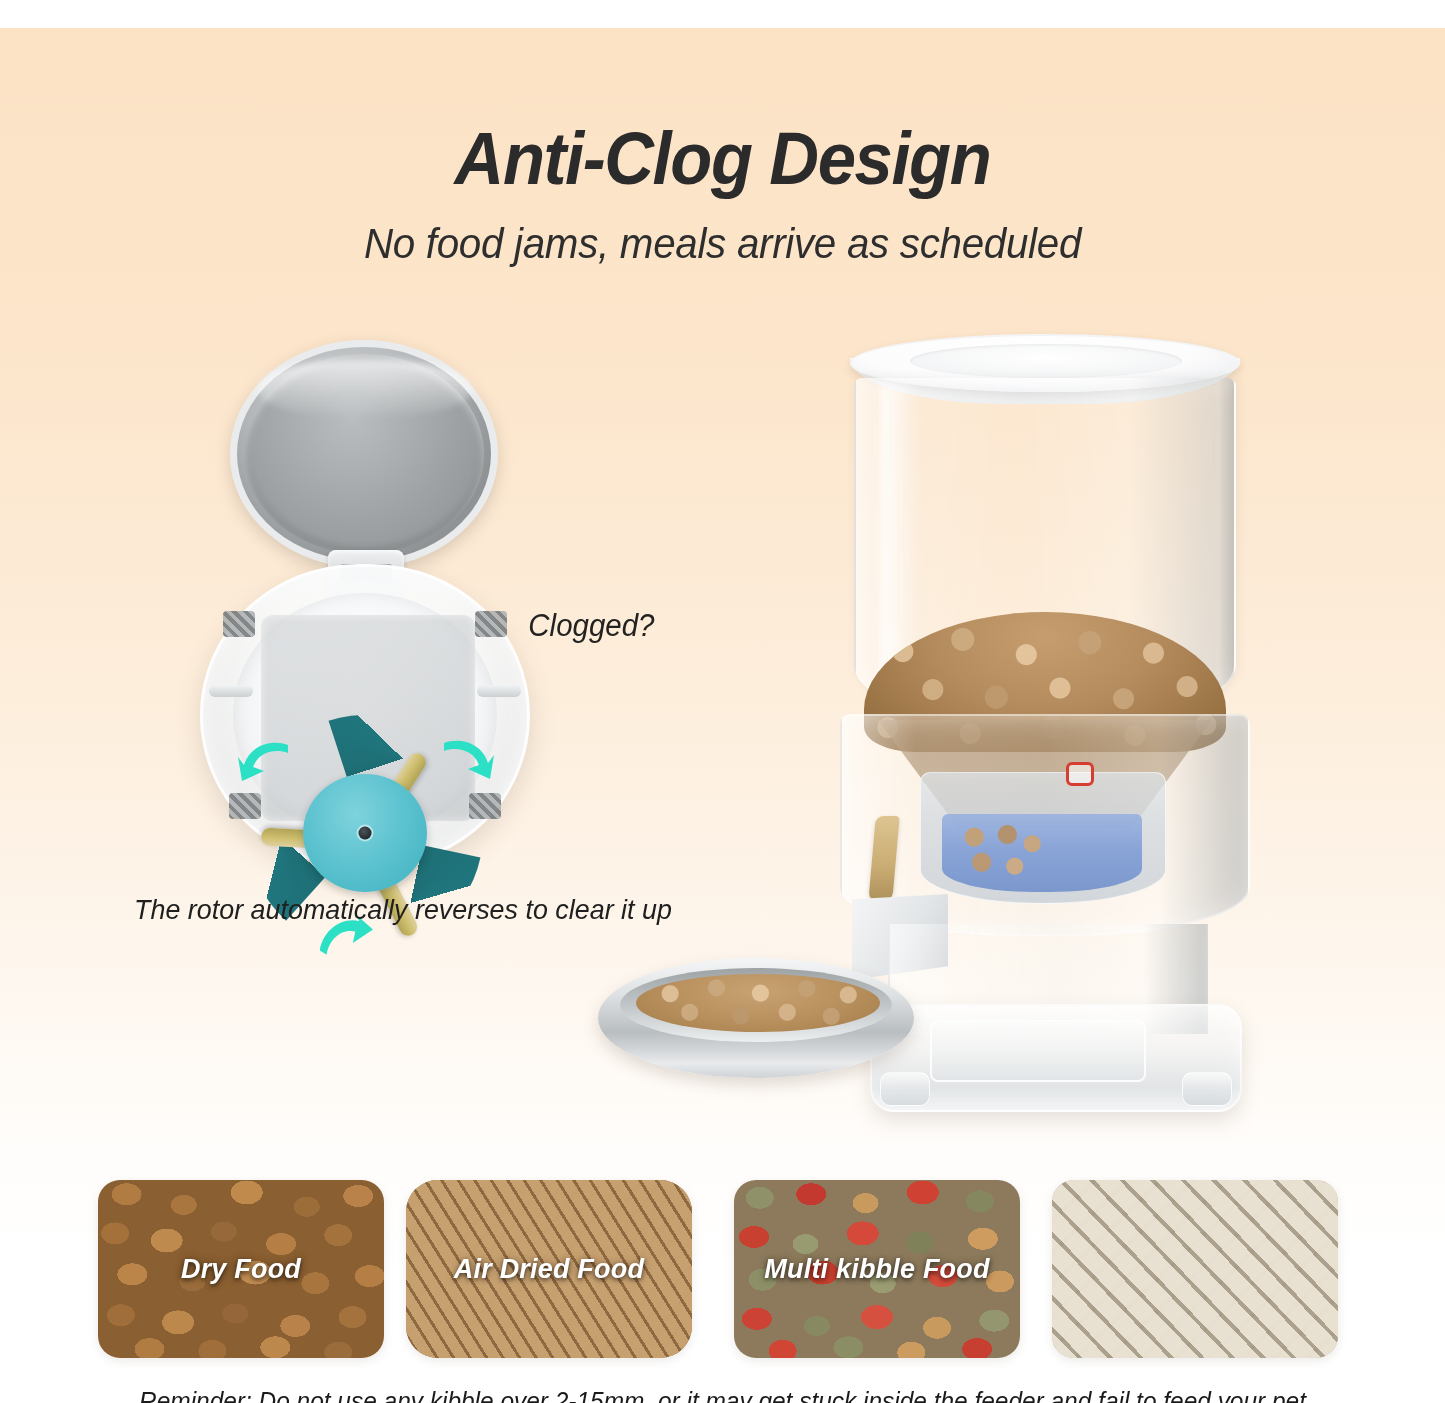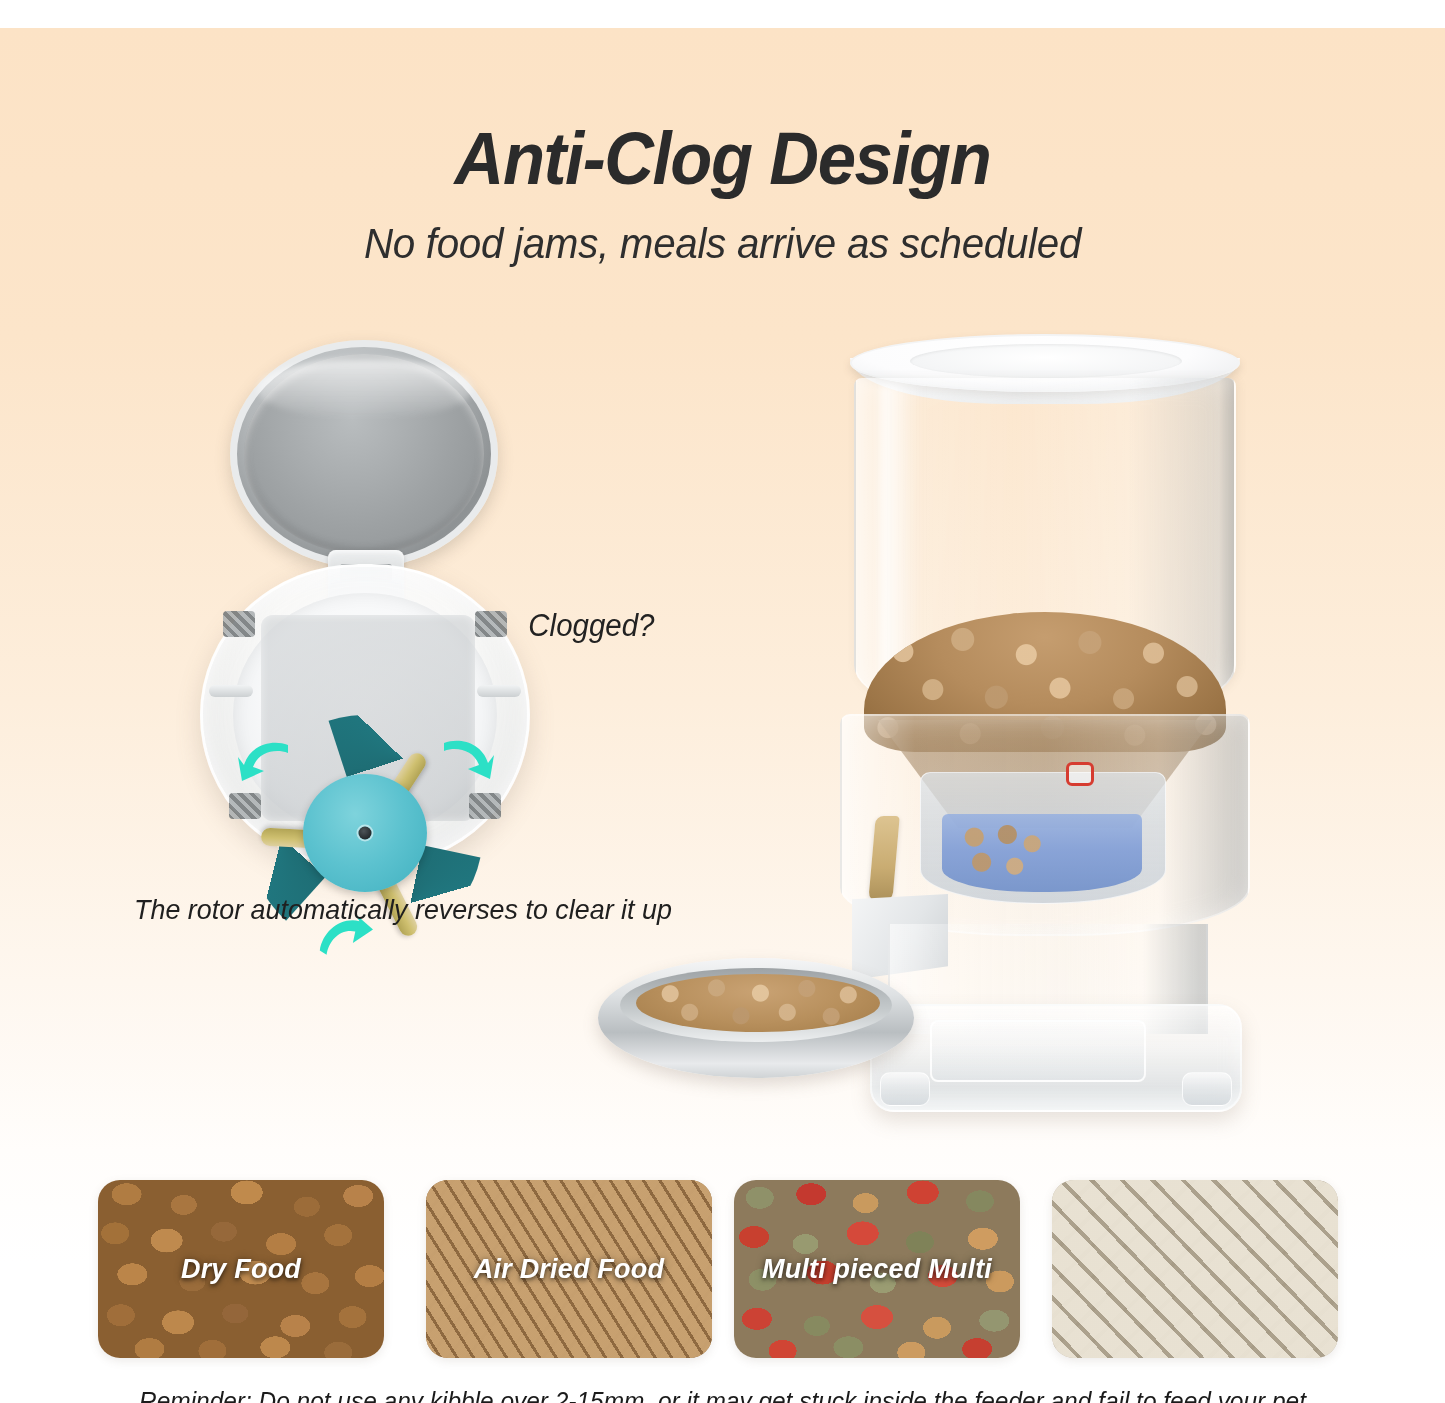--- a/index.html
+++ b/index.html
@@ -336,21 +336,21 @@
   .bf-l{ left:8px; } .bf-r{ right:8px; }
 
   
   #food-row{ position:absolute; left:98px; top:1152px; width:1240px; height:180px; }
   .food-card{
     position:absolute; top:0; width:286px; height:178px;
     border-radius:22px;
     overflow:hidden;
     box-shadow:0 3px 10px rgba(120,105,90,.14);
   }
-  .fc0{ left:0px; }  .fc1{ left:328px; } .fc2{ left:636px; } .fc3{ left:954px; }
+  .fc0{ left:0px; }  .fc1{ left:308px;border-radius:32px; } .fc2{ left:636px; } .fc3{ left:954px; }
   .food-tex{ position:absolute; inset:0; }
   .food-label{
     position:absolute; left:0; top:50%; width:100%;
     transform:translateY(-50%);
     text-align:center;
     color:#ffffff;
     font-size:27px; font-style:italic; font-weight:bold;
     text-shadow:0 2px 4px rgba(0,0,0,.55), 0 0 8px rgba(0,0,0,.35);
     letter-spacing:.2px;
   }
@@ -516,21 +516,21 @@
     <div class="food-card fc0">
       <div class="food-tex tex-dry"></div>
       <div class="food-label">Dry Food</div>
     </div>
     <div class="food-card fc1">
       <div class="food-tex tex-air"></div>
       <div class="food-label">Air Dried Food</div>
     </div>
     <div class="food-card fc2">
       <div class="food-tex tex-multi"></div>
-      <div class="food-label">Multi pieced Multi</div>
+      <div class="food-label">Multi kibble Food</div>
     </div>
     <div class="food-card fc3">
       <div class="food-tex tex-freeze"></div>
     </div>
   </div>
 
   <div class="reminder">Reminder: Do not use any kibble over 2-15mm, or it may get stuck inside the feeder and fail to feed your pet</div>
 
 </div>
 

